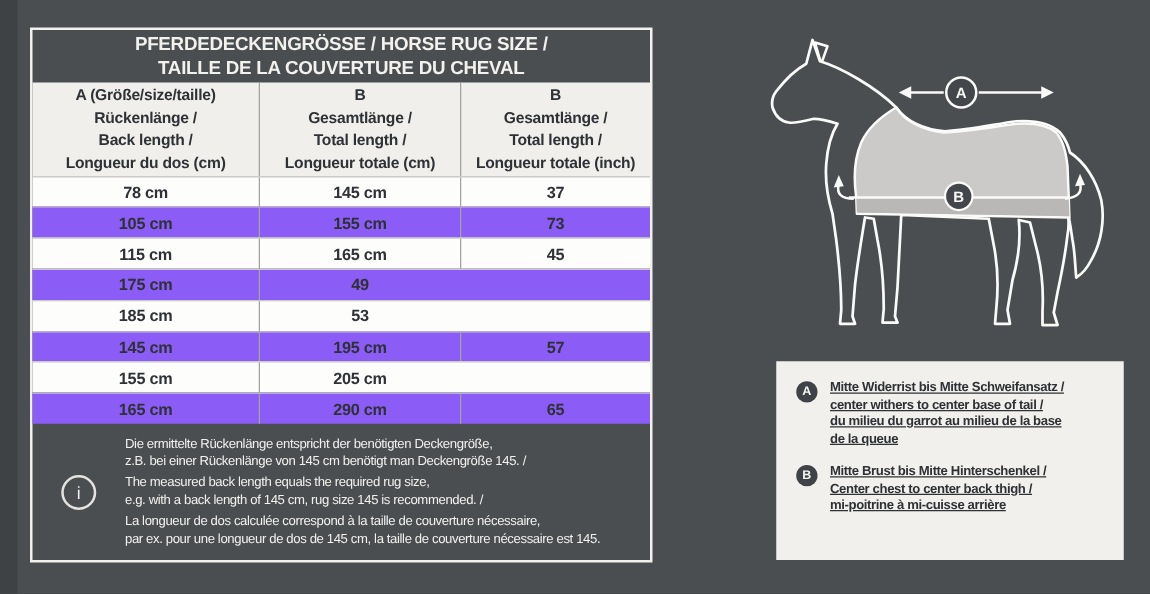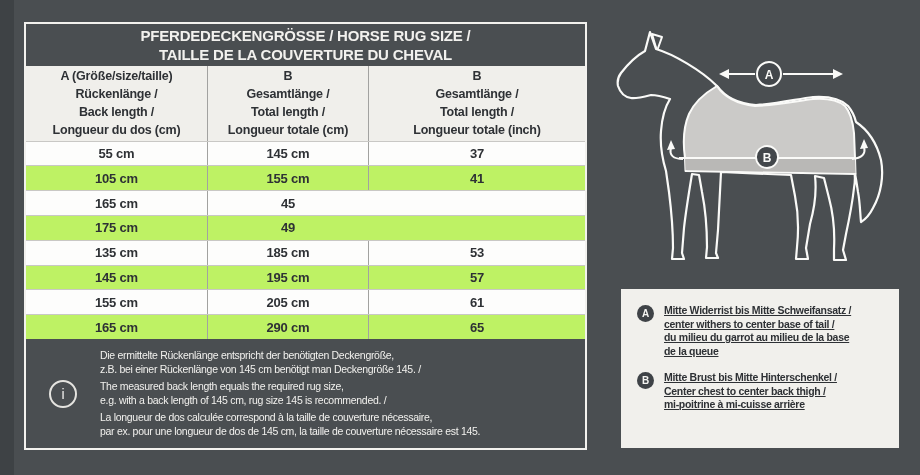--- a/index.html
+++ b/index.html
@@ -9,40 +9,40 @@
     background:#4a4e51; overflow:hidden;
     font-family:"Liberation Sans","DejaVu Sans",sans-serif;
     -webkit-font-smoothing:antialiased;
   }
   .left-strip {
     position:absolute; left:0; top:0; width:14px; height:475px;
     background:#3e4245;
   }
   
   .size-table {
-    position:absolute; left:24px; top:22px; width:563px; height:428px;
+    position:absolute; left:24px; top:22px; width:498px; height:428px;
     border:2px solid #f2f1ee; display:flex; flex-direction:column;
   }
   .tbl-title {
     height:45px; display:flex; flex-direction:column; align-items:center; justify-content:center;
     color:#f2f1ee; font-weight:bold; font-size:15px; letter-spacing:-0.2px; line-height:19px;
     text-align:center;
   }
   .thead {
     height:79px; background:#f0efeb; display:grid; grid-template-columns:181px 161px 1fr;
   }
   .th {
     display:flex; align-items:center; justify-content:center; text-align:center;
     color:#2e3135; font-weight:bold; font-size:12.5px; line-height:18px;
     letter-spacing:-0.2px; white-space:pre-line; padding:1px 2px;
   }
   .th + .th { border-left:1px solid #a2a2a0; }
   .tbody { height:211px; display:flex; flex-direction:column; }
   .tr { flex:1; display:grid; grid-template-columns:181px 161px 1fr; background:#fdfdfc; }
-  .tr.alt { background:#bef264; }
+  .tr.alt { background:#8b5cf6; }
   .tr { border-top:1px solid #c9c8c5; }
   .td {
     display:flex; align-items:center; justify-content:center;
     color:#2e3135; font-weight:bold; font-size:13px; letter-spacing:-0.2px;
   }
   .td + .td { border-left:1px solid #a2a2a0; }
   .tfoot {
     flex:1; display:flex; align-items:center; padding:6px 8px 6px 0;
   }
   .info-icon-wrap { width:74px; display:flex; align-items:center; justify-content:center; }
@@ -95,51 +95,50 @@
 Gesamtlänge /
 Total length /
 Longueur totale (cm)</div>
         <div class="th">B
 Gesamtlänge /
 Total length /
 Longueur totale (inch)</div>
       </div>
     <div class="tbody">
         <div class="tr">
-          <div class="td">55 cm</div>
+          <div class="td">78 cm</div>
           <div class="td">145 cm</div>
           <div class="td">37</div>
         </div>
         <div class="tr alt">
           <div class="td">105 cm</div>
           <div class="td">155 cm</div>
-          <div class="td">41</div>
-        </div>
-        <div class="tr">
+          <div class="td">73</div>
+        </div>
+        <div class="tr">
+          <div class="td">115 cm</div>
           <div class="td">165 cm</div>
           <div class="td">45</div>
         </div>
         <div class="tr alt">
           <div class="td">175 cm</div>
           <div class="td">49</div>
         </div>
         <div class="tr">
-          <div class="td">135 cm</div>
           <div class="td">185 cm</div>
           <div class="td">53</div>
         </div>
         <div class="tr alt">
           <div class="td">145 cm</div>
           <div class="td">195 cm</div>
           <div class="td">57</div>
         </div>
         <div class="tr">
           <div class="td">155 cm</div>
           <div class="td">205 cm</div>
-          <div class="td">61</div>
         </div>
         <div class="tr alt">
           <div class="td">165 cm</div>
           <div class="td">290 cm</div>
           <div class="td">65</div>
         </div>
       </div>
     <div class="tfoot">
       <div class="info-icon-wrap">
         <div class="info-icon">i</div>

